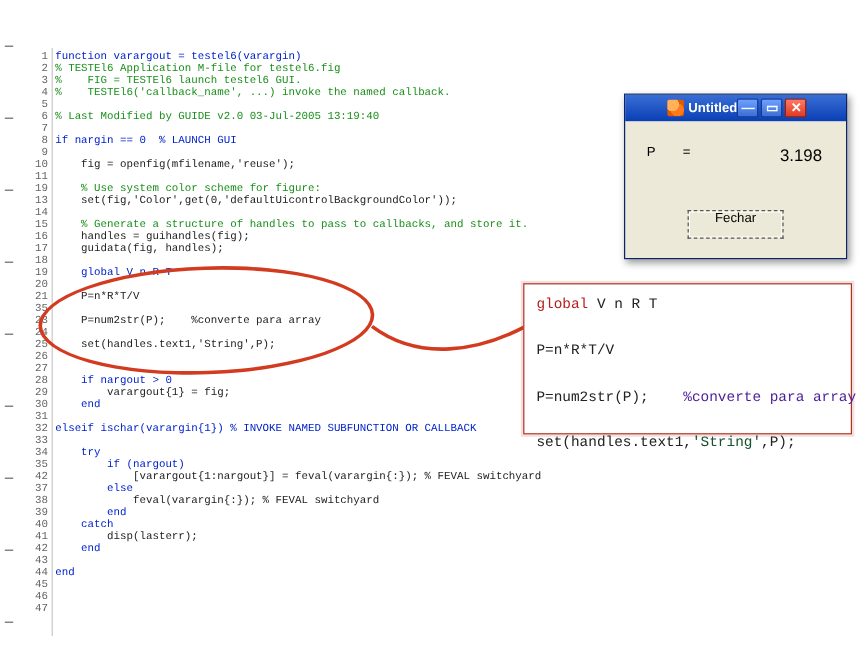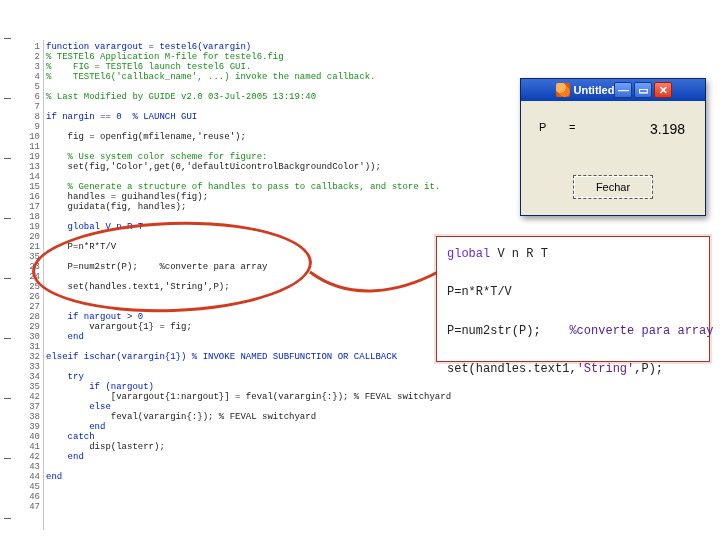--- a/index.html
+++ b/index.html
@@ -84,35 +84,35 @@
   }
   .winbtn.close { background: linear-gradient(#ff7a66,#e03a1f); border-color:#9a1f0a; }
   .appbody { position:relative; height: calc(100% - 22px); }
   .ro-label { position:absolute; left:18px; top:20px; font-size:11px; }
   .ro-eq    { position:absolute; left:48px; top:20px; font-size:11px; }
   .ro-val   { position:absolute; right:20px; top:20px; font-size:14px; }
   .fechar-btn {
     position:absolute; left:50%; transform:translateX(-50%); bottom:16px;
     width: 80px; height: 24px; background:#ece9d8;
     border:1px dashed #555; font-size:11px;
-    display:flex; align-items:center; justify-content:center;
+    display:flex; align-items:flex-start; justify-content:center;
     box-shadow: inset 0 0 0 1px #fff;
   }
 
   
   .magbox {
     position: absolute; right: 10px; top: 236px; width: 274px; height: 126px;
     background:#fff; border:1px solid #b03020;
     box-shadow: 0 0 0 2px rgba(176,48,32,.15);
     padding: 8px 10px;
     font-family: "Courier New", monospace; font-size: 12px; color:#222;
   }
   .magbox .cmt { color:#4c1d95; }
-  .magbox .kw  { color:#6d28d9; }
-  .magbox .str { color:#701a75; }
+  .magbox .kw  { color:#b91c1c; }
+  .magbox .str { color:#14532d; }
   .magbox div { line-height: 1.6; white-space: pre; }
 
   
   .ruler { position:absolute; left:0; top:38px; width:16px; height:496px; }
   .ruler .tick { position:absolute; left:4px; width:7px; height:1px; background:#666; }
 </style>
 </head>
 <body>
 <div class="stage">
 

